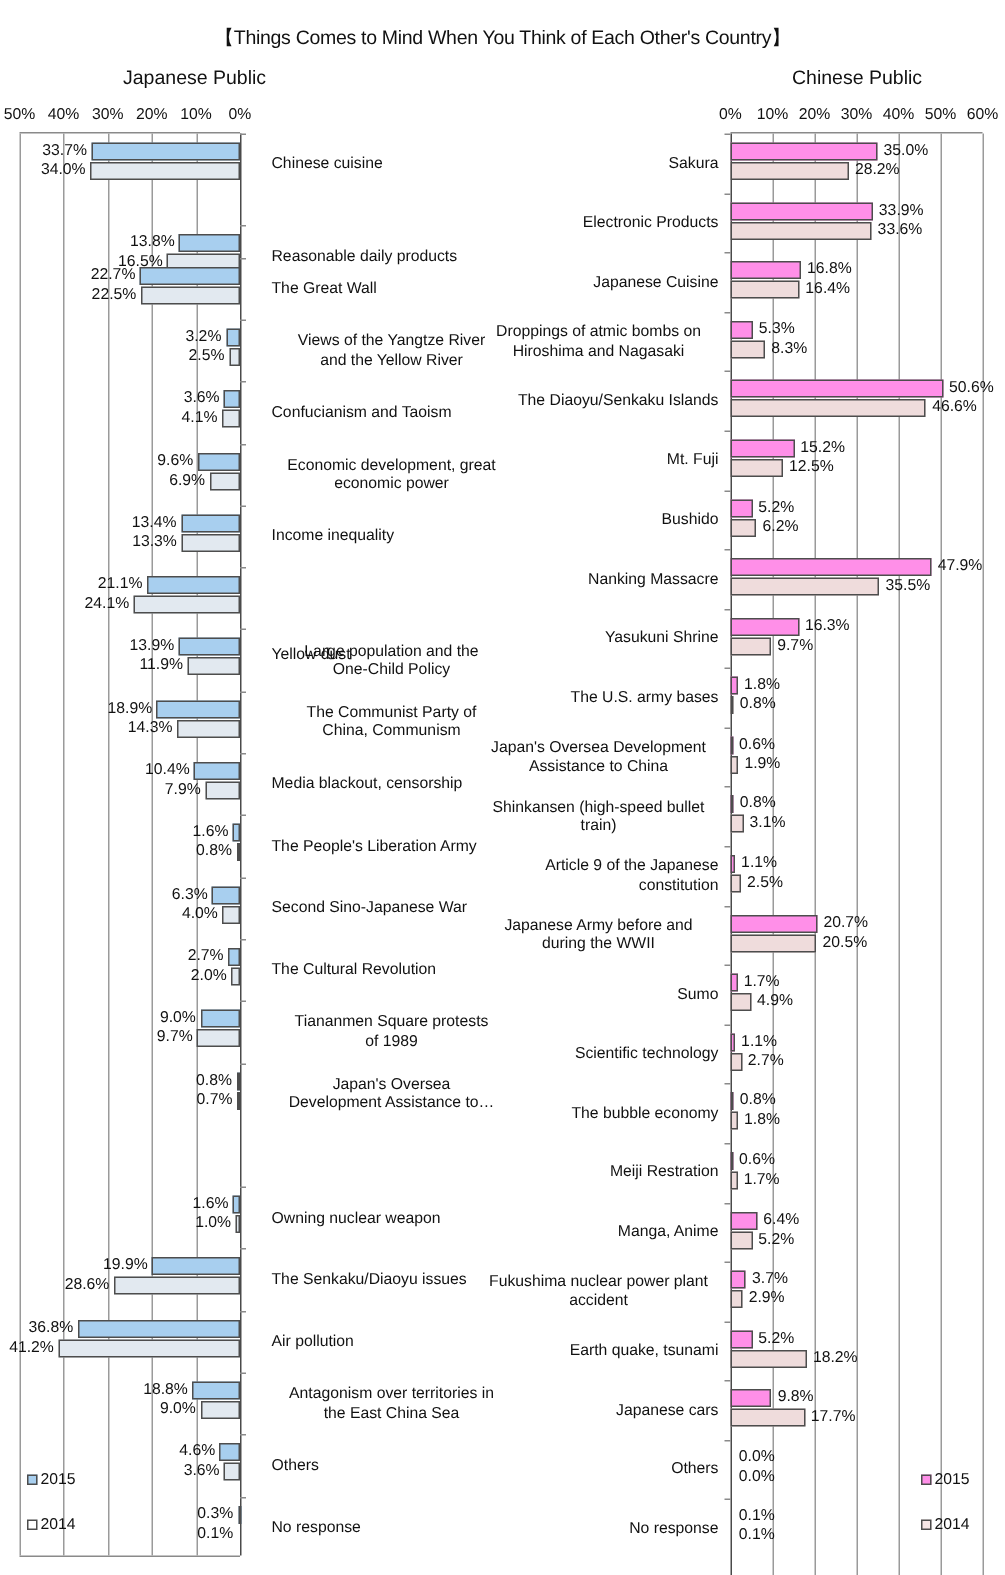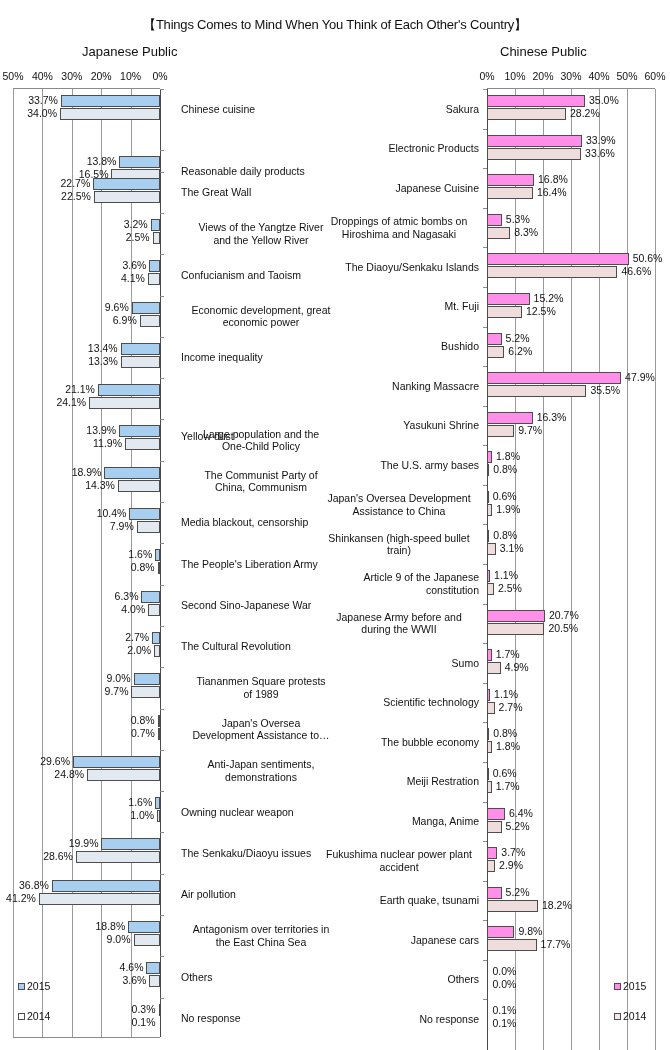--- a/index.html
+++ b/index.html
@@ -16,21 +16,21 @@
   
   .main-title {
     position: absolute; top: 16px; left: 0; width: 670px;
     text-align: center; font-size: 13px; letter-spacing: -0.2px;
     white-space: nowrap;
   }
   .panel-title {
     position: absolute; top: 44px; font-size: 13px; white-space: nowrap;
   }
   .panel-title.left  { left: 82px; }
-  .panel-title.right { left: 500px; }
+  .panel-title.right { left: 528px; }
 
   
   .axis { position: absolute; top: 70px; height: 13px; }
   .axis .tick {
     position: absolute; font-size: 10.5px; top: 0;
     transform: translateX(-50%); white-space: nowrap;
   }
 
   
   .plot {
@@ -294,31 +294,20 @@
         <div class="cattick" style="top: 0px; left: 147px;"></div>
         <div class="bar y2015 bar-l-2015" style="width: 2.352px; left: 144.648px;"></div>
         <div class="val v2015 left" style="right: 5.352px;">0.8%</div>
         <div class="bar y2014 bar-l-2014" style="width: 2.058px; left: 144.942px;"></div>
         <div class="val v2014 left" style="right: 5.058px;">0.7%</div>
         <div class="cat left ctr" style="top: 8.15217px;">
           <div>Japan's Oversea</div>
           <div>Development Assistance to…</div>
         </div>
       </div>
-      <div class="row" style="top: 660.87px; height: 41.3043px;">
-        <div class="cattick" style="top: 0px; left: 147px;"></div>
-        <div class="bar y2015 bar-l-2015" style="width: 87.024px; left: 59.976px;"></div>
-        <div class="val v2015 left" style="right: 90.024px;">29.6%</div>
-        <div class="bar y2014 bar-l-2014" style="width: 72.912px; left: 74.088px;"></div>
-        <div class="val v2014 left" style="right: 75.912px;">24.8%</div>
-        <div class="cat left ctr" style="top: 8.15217px;">
-          <div>Anti-Japan sentiments,</div>
-          <div>demonstrations</div>
-        </div>
-      </div>
       <div class="row" style="top: 702.174px; height: 41.3043px;">
         <div class="cattick" style="top: 0px; left: 147px;"></div>
         <div class="bar y2015 bar-l-2015" style="width: 4.704px; left: 142.296px;"></div>
         <div class="val v2015 left" style="right: 7.704px;">1.6%</div>
         <div class="bar y2014 bar-l-2014" style="width: 2.94px; left: 144.06px;"></div>
         <div class="val v2014 left" style="right: 5.94px;">1.0%</div>
         <div class="cat left" style="top: 14.4022px;">
           <div>Owning nuclear weapon</div>
         </div>
       </div>

